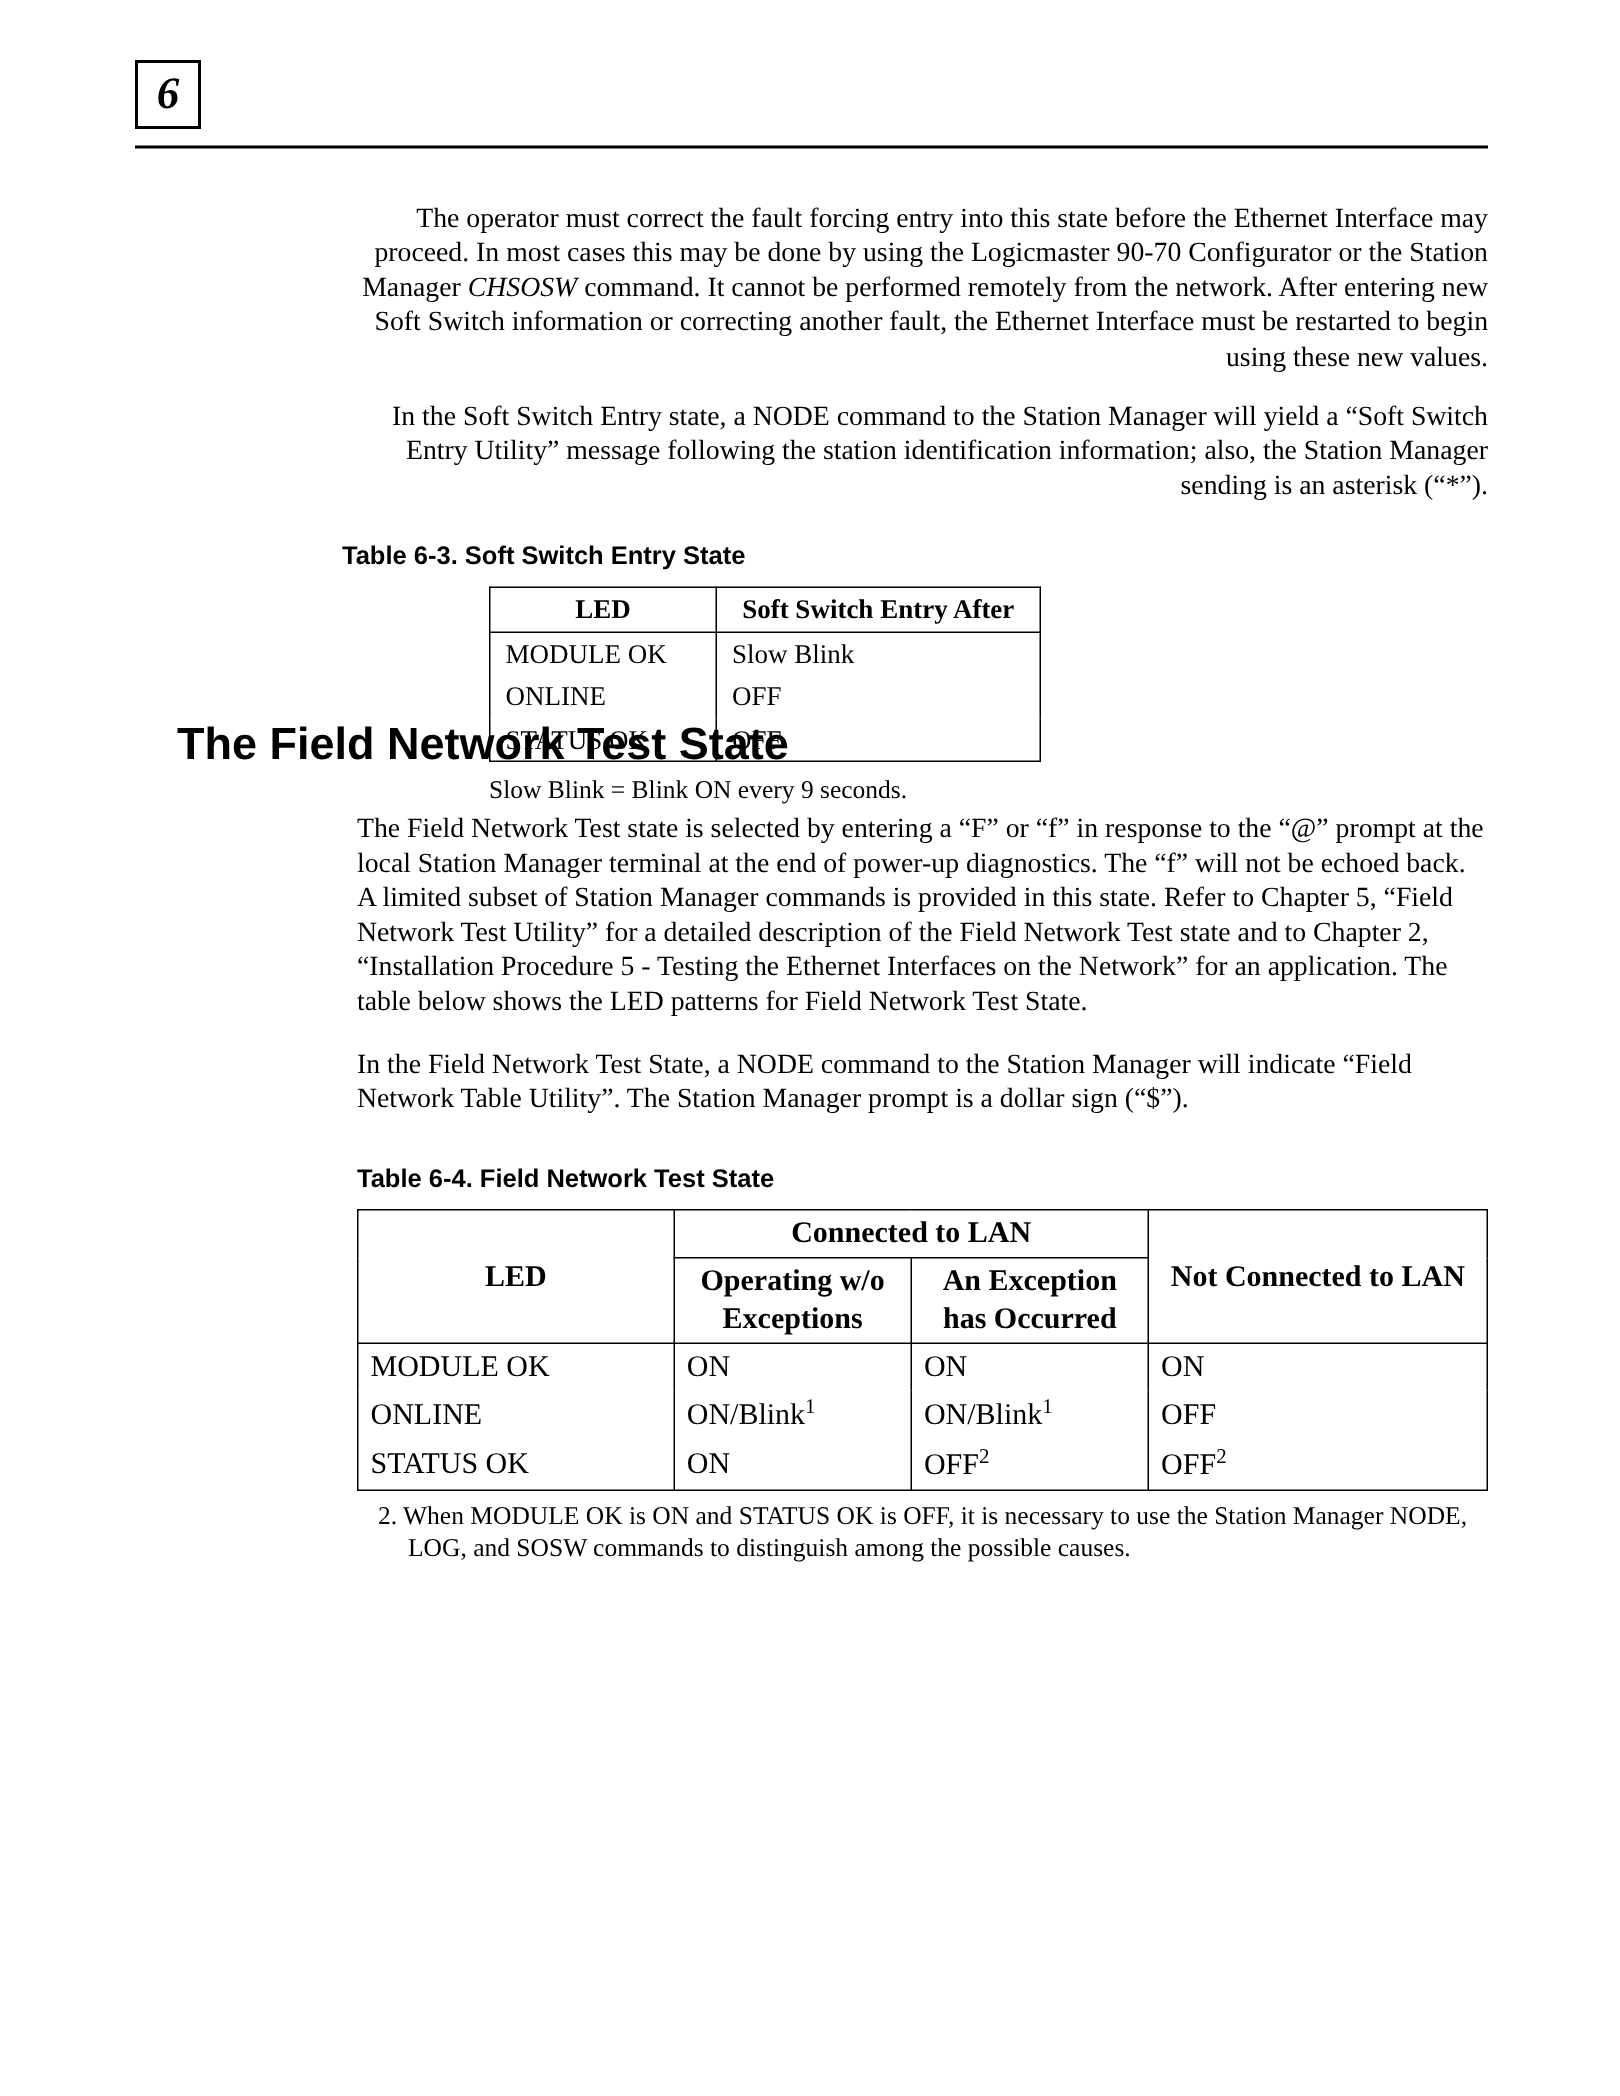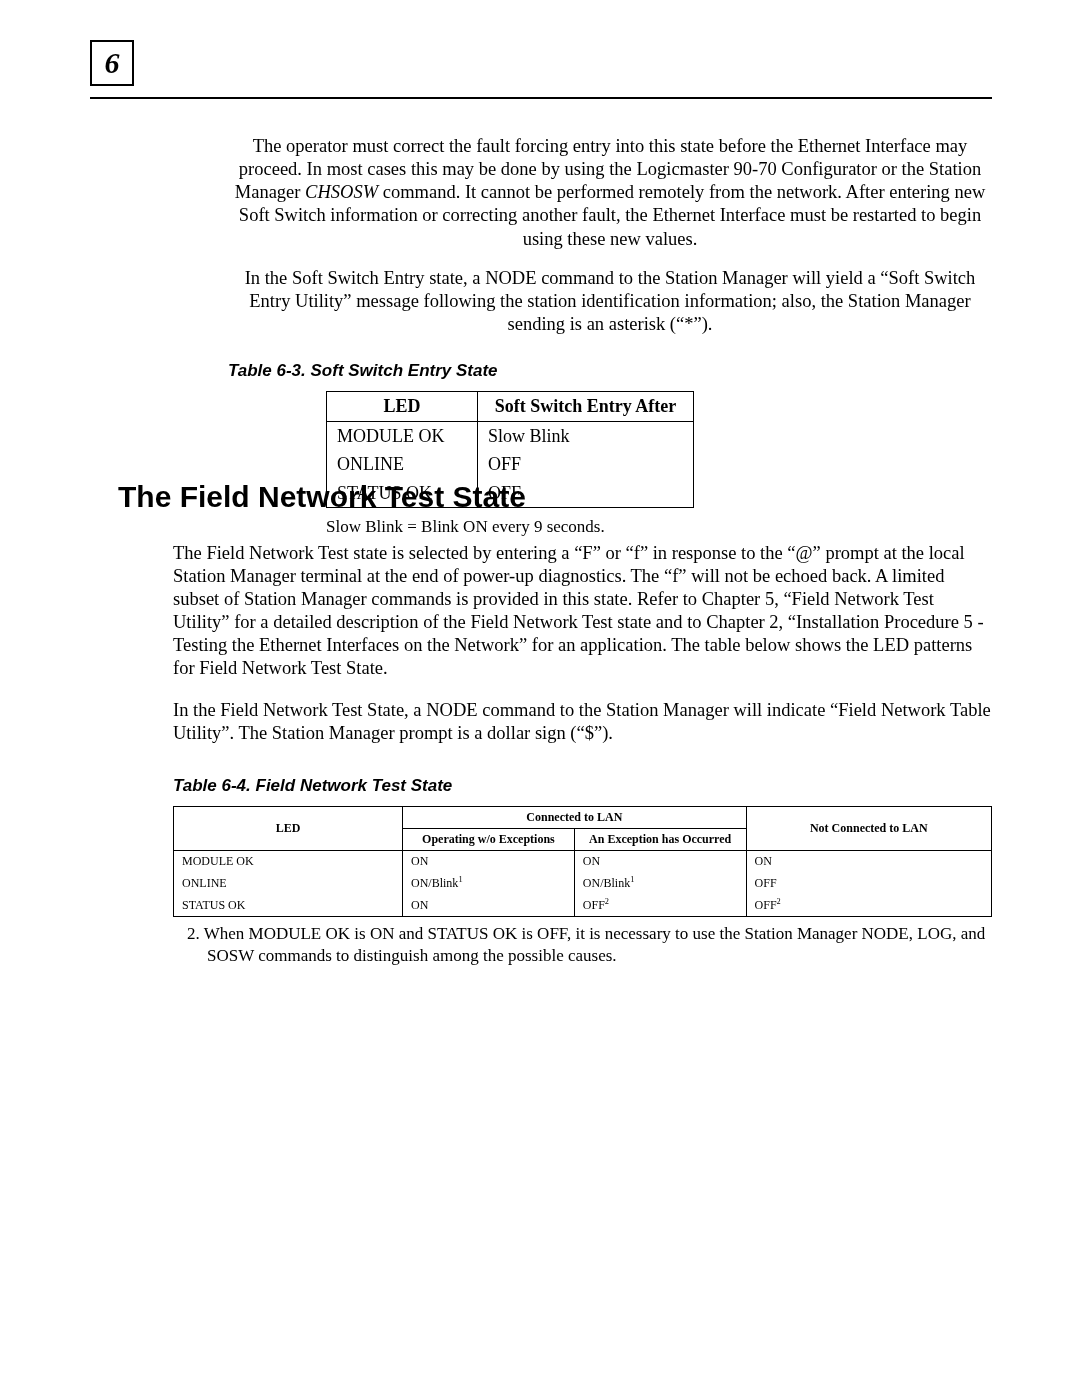--- a/index.html
+++ b/index.html
@@ -44,29 +44,28 @@
     border-top: 2px solid #000;
   }
   .content {
     position: absolute;
     top: 135px;
     left: 228px;
     right: 88px;
   }
   .content p {
     margin: 0 0 16px 0;
-    text-align: center;
+    text-align: right;
   }
   .italic { font-style: italic; }
   .table-caption {
     font-family: Arial, Helvetica, sans-serif;
     font-weight: bold;
     font-size: 17px;
     margin: 24px 0 10px 0;
-    font-style: italic;
   }
   table.t63 {
     border-collapse: collapse;
     margin-left: 98px;
   }
   table.t63 th, table.t63 td {
     border: 1px solid #000;
     padding: 3px 10px;
     font-size: 18px;
   }
@@ -93,31 +92,31 @@
     left: 118px;
     right: 88px;
   }
   h1.section {
     font-family: Arial, Helvetica, sans-serif;
     font-weight: bold;
     font-size: 30px;
     margin: 0 0 26px 0;
   }
   .body-after-heading {
-    margin-left: 55px;
+    margin-left: 120px;
   }
   table.t64 {
     border-collapse: collapse;
     width: 100%;
     table-layout: fixed;
   }
   table.t64 th, table.t64 td {
     border: 1px solid #000;
     padding: 3px 8px;
-    font-size: 12px;
+    font-size: 20px;
   }
   table.t64 th {
     font-weight: bold;
     text-align: center;
   }
   table.t64 td {
     text-align: left;
   }
   .footnotes {
     font-size: 17px;

